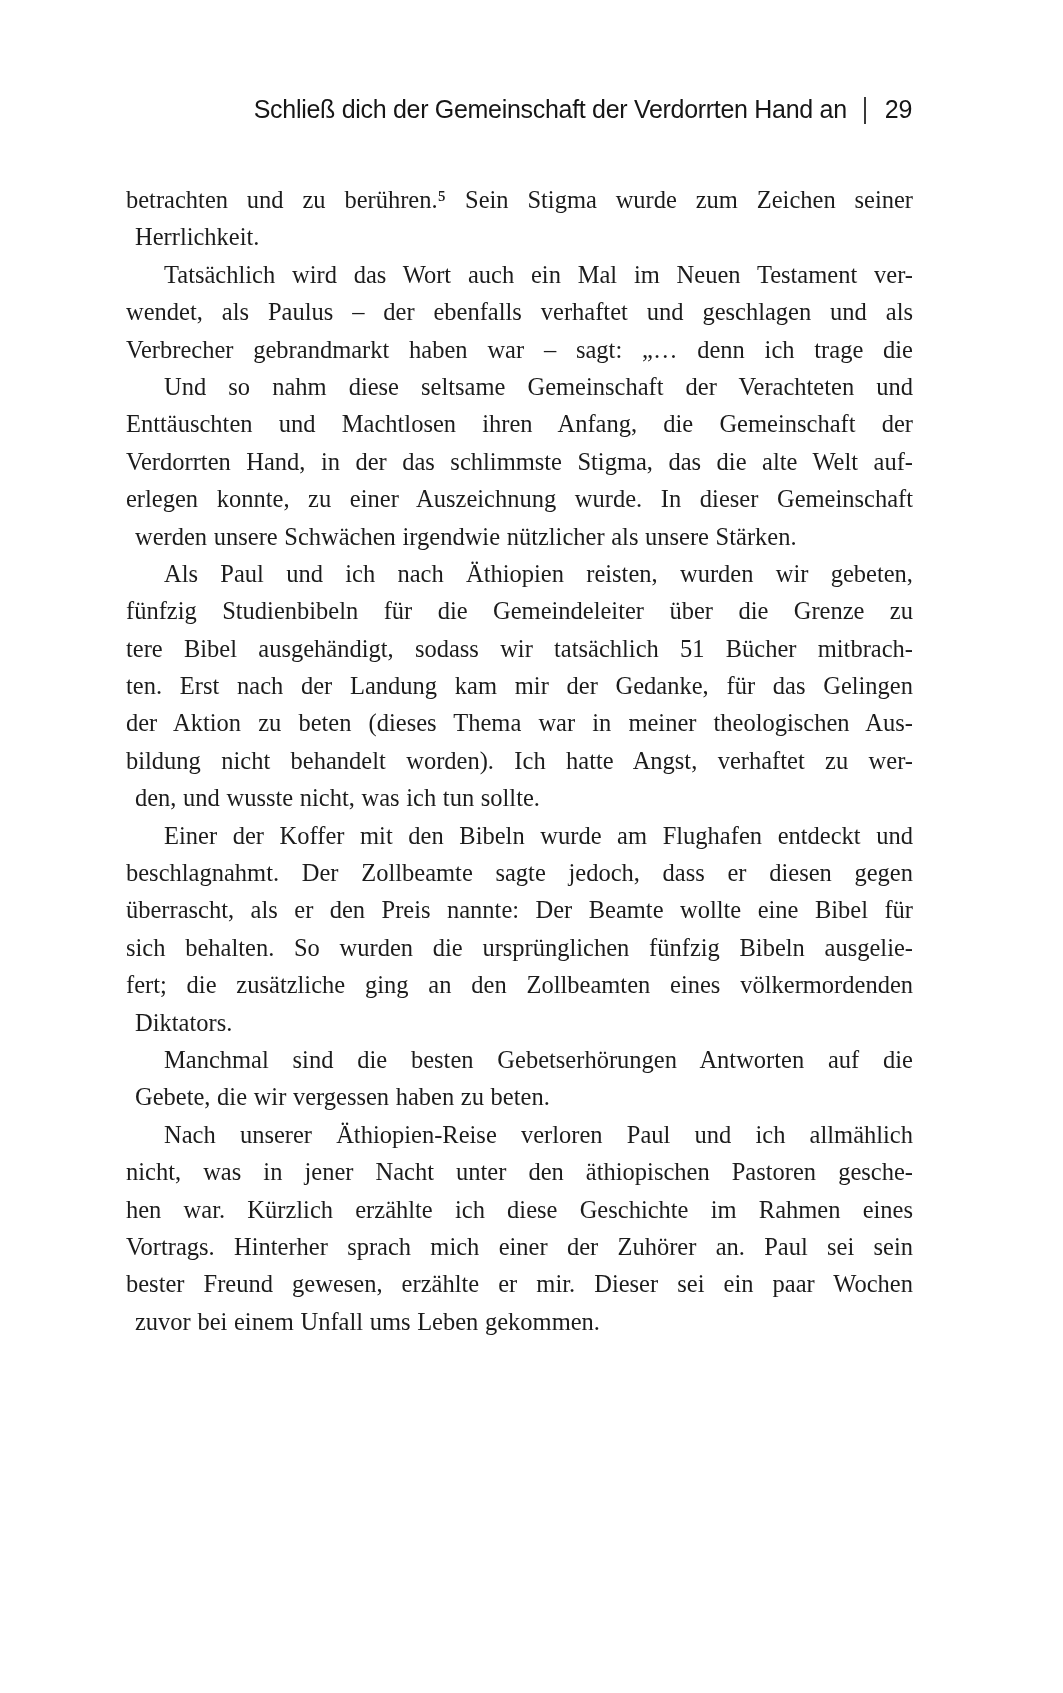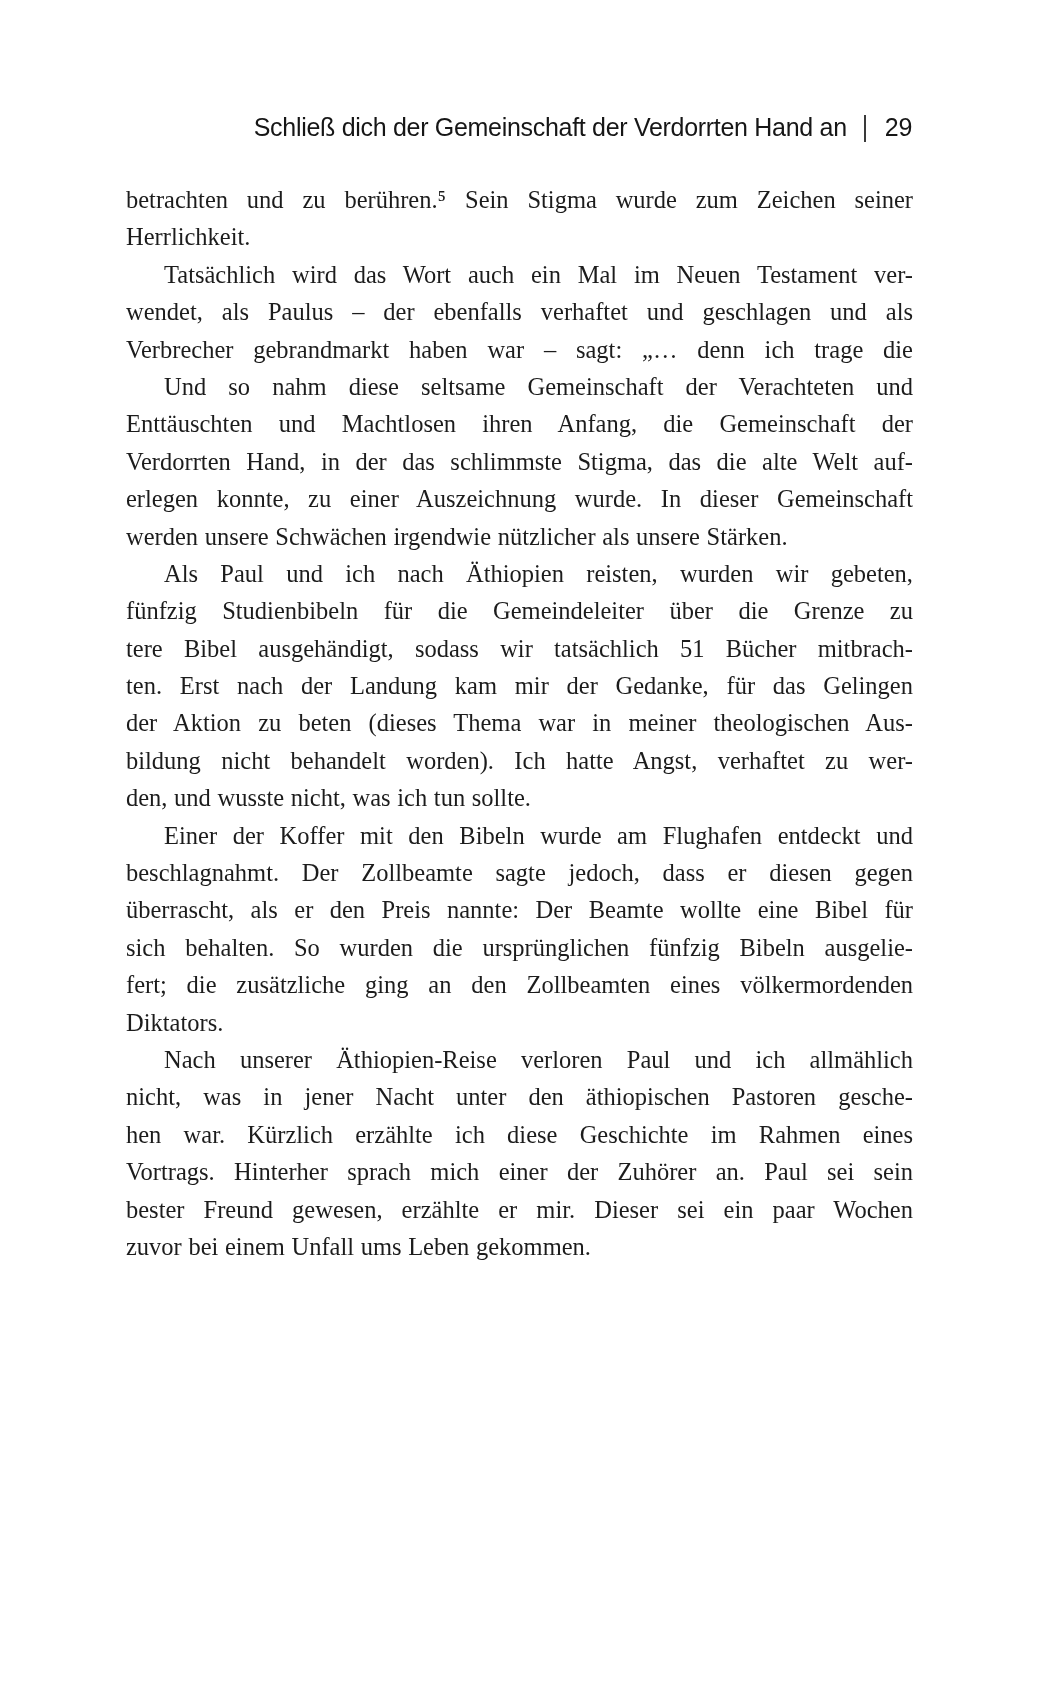--- a/index.html
+++ b/index.html
@@ -6,21 +6,21 @@
   .page {
     position: relative;
     width: 1063px;
     height: 1693px;
     background: #ffffff;
     overflow: hidden;
     font-family: "Liberation Serif", "DejaVu Serif", serif;
   }
   .running-header {
     position: absolute;
-    top: 113px;
+    top: 95px;
     right: 151px;
     display: flex;
     align-items: baseline;
     font-family: "Liberation Sans", "DejaVu Sans", sans-serif;
     font-size: 25px;
     letter-spacing: -0.3px;
     color: #161616;
     white-space: nowrap;
   }
   .running-header .sep {
@@ -44,21 +44,21 @@
     color: #1c1c1c;
   }
   .paragraph { margin: 0; padding: 0; }
   .text-line {
     height: 37.4px;
     overflow: hidden;
     text-align: justify;
     text-align-last: justify;
     word-spacing: 0.5px;
   }
-  .text-line.para-last { text-align-last: left; }
+  .text-line.para-last { text-align-last: left; margin-left: 9px; }
   .text-line.indent { text-indent: 38px; }
 </style>
 </head>
 <body>
 
 <div class="page" style="background: rgb(255, 255, 255);">
   <div class="running-header" style="color: rgb(22, 22, 22);">
     <span>Schließ dich der Gemeinschaft der Verdorrten Hand an</span>
     <span class="sep"></span>
     <span>29</span>
@@ -91,20 +91,24 @@
       </div>
       <div class="paragraph">
         <div class="text-line indent">Einer der Koffer mit den Bibeln wurde am Flughafen entdeckt und</div>
         <div class="text-line">beschlagnahmt. Der Zollbeamte sagte jedoch, dass er diesen gegen</div>
         <div class="text-line">überrascht, als er den Preis nannte: Der Beamte wollte eine Bibel für</div>
         <div class="text-line">sich behalten. So wurden die ursprünglichen fünfzig Bibeln ausgelie-</div>
         <div class="text-line">fert; die zusätzliche ging an den Zollbeamten eines völkermordenden</div>
         <div class="text-line para-last">Diktators.</div>
       </div>
       <div class="paragraph">
+        <div class="text-line indent">Manchmal sind die besten Gebetserhörungen Antworten auf die</div>
+        <div class="text-line para-last">Gebete, die wir vergessen haben zu beten.</div>
+      </div>
+      <div class="paragraph">
         <div class="text-line indent">Nach unserer Äthiopien-Reise verloren Paul und ich allmählich</div>
         <div class="text-line">nicht, was in jener Nacht unter den äthiopischen Pastoren gesche-</div>
         <div class="text-line">hen war. Kürzlich erzählte ich diese Geschichte im Rahmen eines</div>
         <div class="text-line">Vortrags. Hinterher sprach mich einer der Zuhörer an. Paul sei sein</div>
         <div class="text-line">bester Freund gewesen, erzählte er mir. Dieser sei ein paar Wochen</div>
         <div class="text-line para-last">zuvor bei einem Unfall ums Leben gekommen.</div>
       </div>
     </div>
 </div>
 

